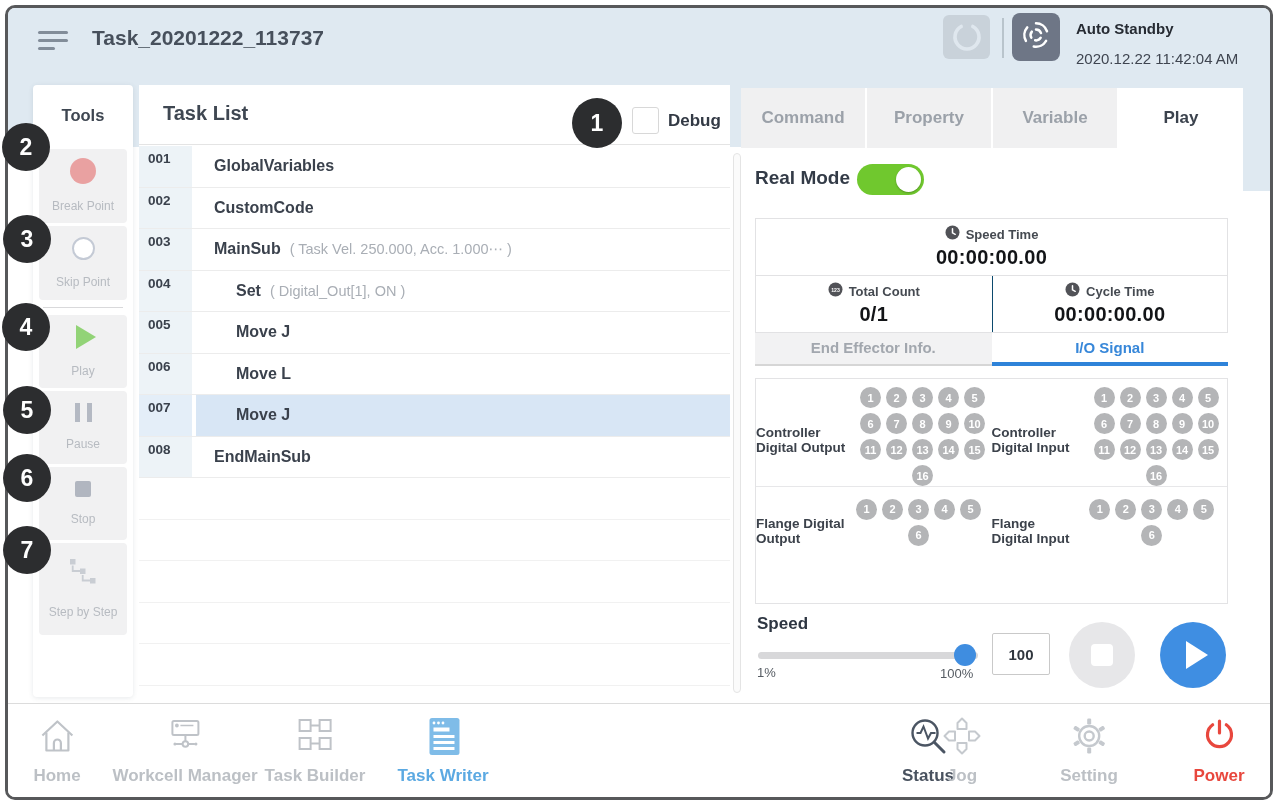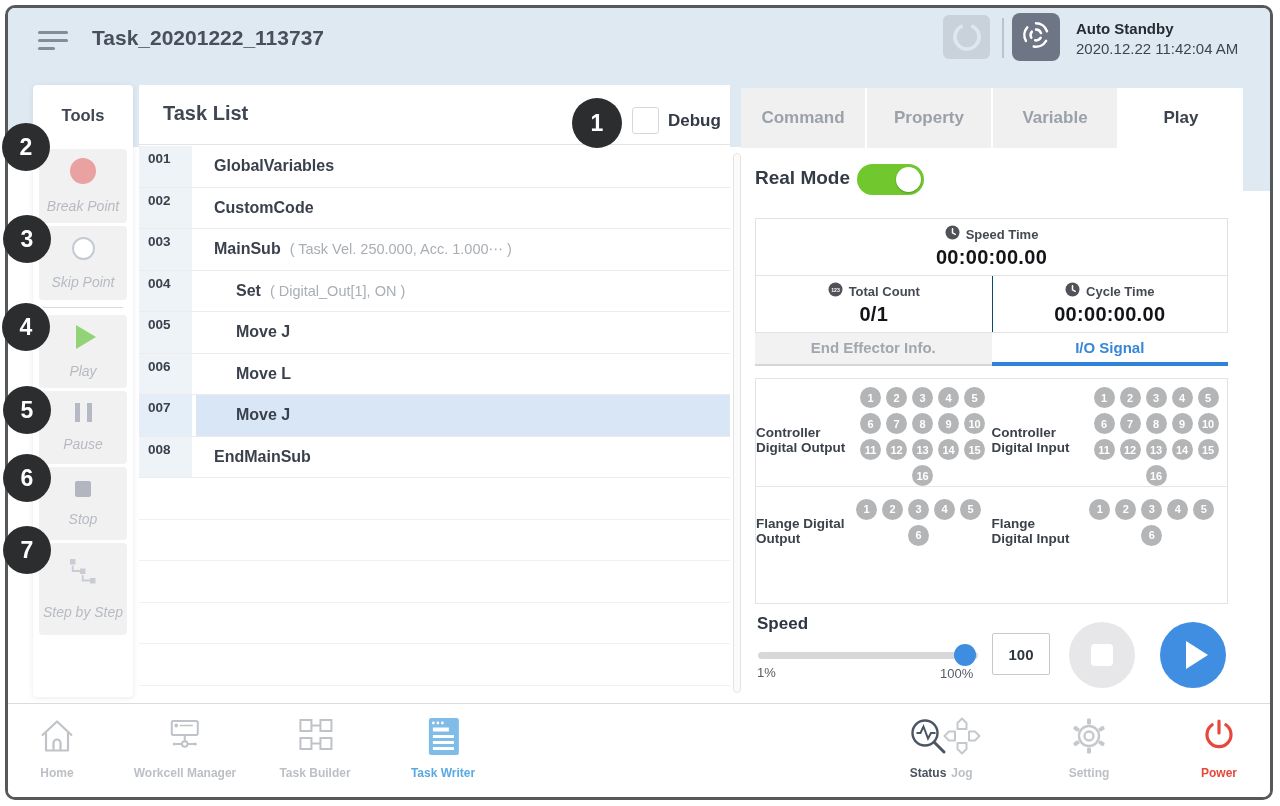--- a/index.html
+++ b/index.html
@@ -19,40 +19,40 @@
   .hamburger i:nth-child(2){ width:30px; }
   .hamburger i:nth-child(3){ width:17px; }
   .wtitle { position:absolute; left:84px; top:18px; font-size:21px; font-weight:700; color:#47505c; }
   .iconbtn { position:absolute; left:935px; top:7px; width:47px; height:44px; border:none;
     background:#c9d2da; border-radius:6px; display:flex; align-items:center; justify-content:center; }
   .vdiv { position:absolute; left:994px; top:10px; width:2px; height:40px; background:#b9c4cc; }
   .logobtn { position:absolute; left:1004px; top:5px; width:48px; height:48px;
     background:#6e7686; border-radius:8px; display:flex; align-items:center; justify-content:center; }
   .statusblock { position:absolute; left:1068px; top:12px; }
   .statusblock .s1 { font-size:15px; font-weight:700; color:#262b33; }
-  .statusblock .s2 { font-size:15px; color:#3f4550; margin-top:3px; }
+  .statusblock .s2 { font-size:15px; color:#3f4550; margin-top:13px; }
 
   
   .callout { position:absolute; width:48px; height:48px; border-radius:50%; background:#2c2d2f;
     color:#fff; font-size:23px; font-weight:700; display:flex; align-items:center; justify-content:center; z-index:50; }
   .c1 { left:572px; top:98px; width:50px; height:50px; }
   .c2 { left:2px;  top:123px; } .c3 { left:3px; top:215px; } .c4 { left:2px; top:303px; }
   .c5 { left:3px;  top:386px; } .c6 { left:3px; top:454px; } .c7 { left:3px; top:526px; }
 
   
   .tools { position:absolute; left:25px; top:77px; width:100px; height:612px; background:#fff;
     border-radius:4px; box-shadow:0 1px 5px rgba(60,70,90,.12); }
   .tools-title { position:absolute; top:21px; width:100%; text-align:center;
     font-size:16.5px; font-weight:700; color:#3e4651; }
   .tool { position:absolute; left:6px; width:88px; background:#f1f1f2; border-radius:4px;
     display:flex; flex-direction:column; align-items:center; justify-content:center; cursor:pointer; }
   .t-bp{ top:64px; height:74px; } .t-sp{ top:141px; height:74px; }
   .t-pl{ top:230px; height:73px; } .t-pa{ top:306px; height:73px; }
   .t-st{ top:382px; height:73px; } .t-ss{ top:458px; height:92px; }
-  .tool .tlabel { margin-top:15px; font-size:14px; color:#b7bbc1; text-align:center; line-height:15px;font-style:italic; }
+  .tool .tlabel { margin-top:15px; font-size:12px; color:#b7bbc1; text-align:center; line-height:15px; }
   .tools-hr { position:absolute; left:10px; top:222px; width:80px; height:1px; background:#d9d9db; }
   .ic-bp { width:26px; height:26px; border-radius:50%; background:#e9a1a1; }
   .ic-sp { width:23px; height:23px; border-radius:50%; border:2.5px solid #c4cad5; background:#fff; }
   .ic-pl { width:0; height:0; border-left:20px solid #92d377; border-top:12px solid transparent; border-bottom:12px solid transparent; margin-left:6px; }
   .ic-pa { display:flex; gap:7px; } .ic-pa i { width:5px; height:19px; background:#b4b9c3; }
   .ic-st { width:16px; height:16px; background:#b1b6c0; border-radius:2px; }
 
   
   .tasklist { position:absolute; left:131px; top:77px; width:591px; height:620px; background:#fff; }
   .tl-head { position:relative; height:60px; border-bottom:1px solid #e4e4e4; }
@@ -129,21 +129,21 @@
   .stopbtn i { width:22px; height:22px; background:#fff; border-radius:4px; }
   .playbtn { position:absolute; left:419px; top:534px; width:66px; height:66px; border:none; border-radius:50%;
     background:#3f8ee2; display:flex; align-items:center; justify-content:center; cursor:pointer; }
   .playbtn i { width:0; height:0; border-left:22px solid #fff; border-top:14px solid transparent;
     border-bottom:14px solid transparent; margin-left:7px; }
 
   
   .bottomnav { position:absolute; left:0; bottom:0; width:100%; height:94px; background:#fff; border-top:1px solid #dcdcdc; }
   .nav-item { position:absolute; top:10px; transform:translateX(-50%); display:flex; flex-direction:column;
     align-items:center; cursor:pointer; }
-  .nav-item .nlabel { margin-top:4px; font-size:12px; font-weight:700; color:#bcc0c5; white-space:nowrap; }
+  .nav-item .nlabel { margin-top:4px; font-size:17px; font-weight:700; color:#bcc0c5; white-space:nowrap; }
   .nav-item.blue .nlabel { color:#5ba9e2; }
   .nav-item.dark .nlabel { color:#49525f; }
   .nav-item.red .nlabel { color:#e8473d; }
   .n-home{ left:49px; } .n-wm{ left:177px; } .n-tb{ left:307px; } .n-tw{ left:435px; }
   .n-status{ left:872px;margin-left:48px; } .n-jog{ left:954px; } .n-set{ left:1081px; } .n-pow{ left:1211px; }
 </style>
 </head>
 <body>
 
 <div class="app">

